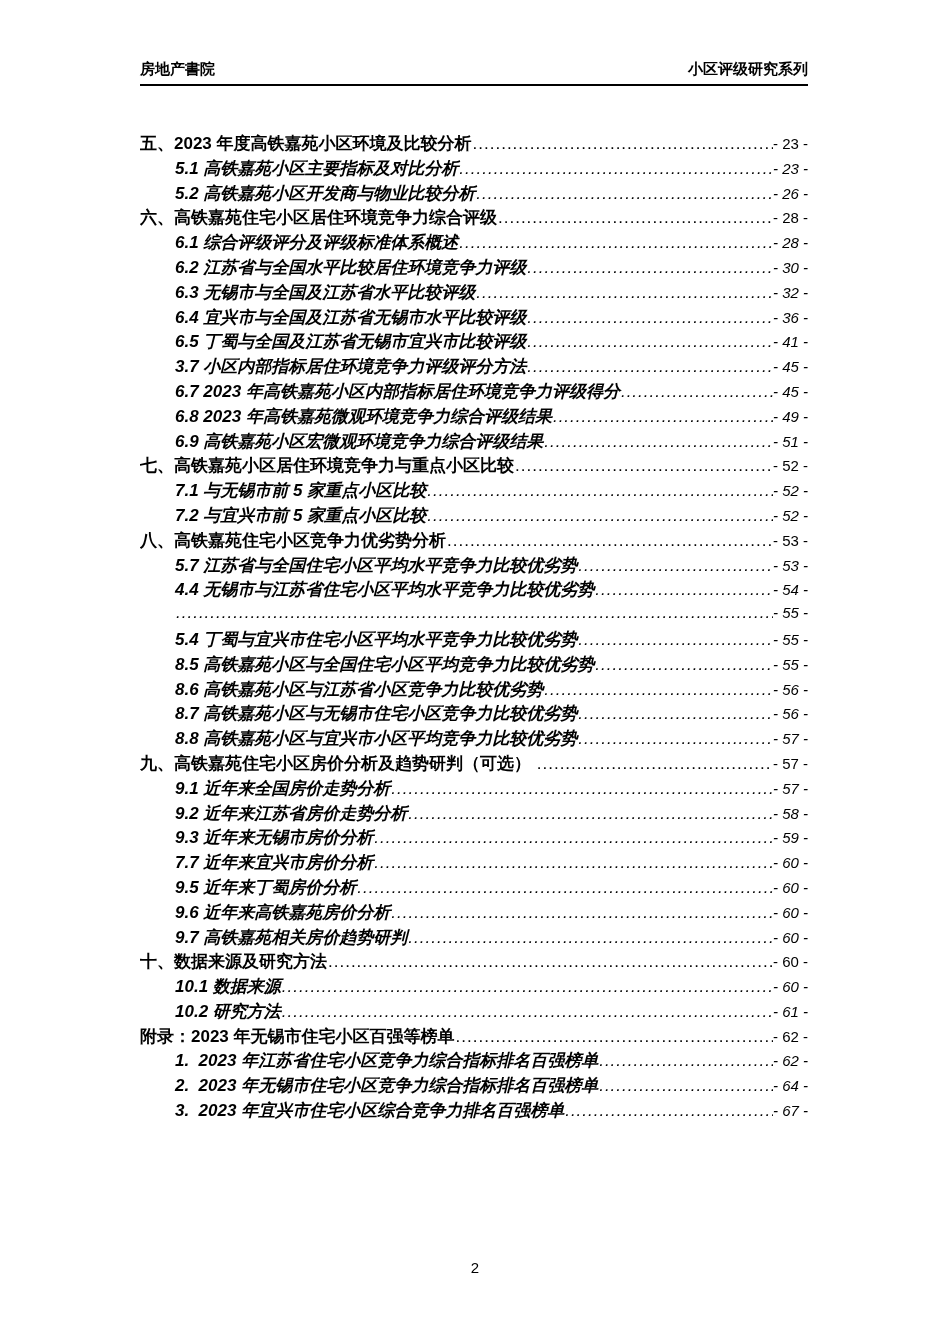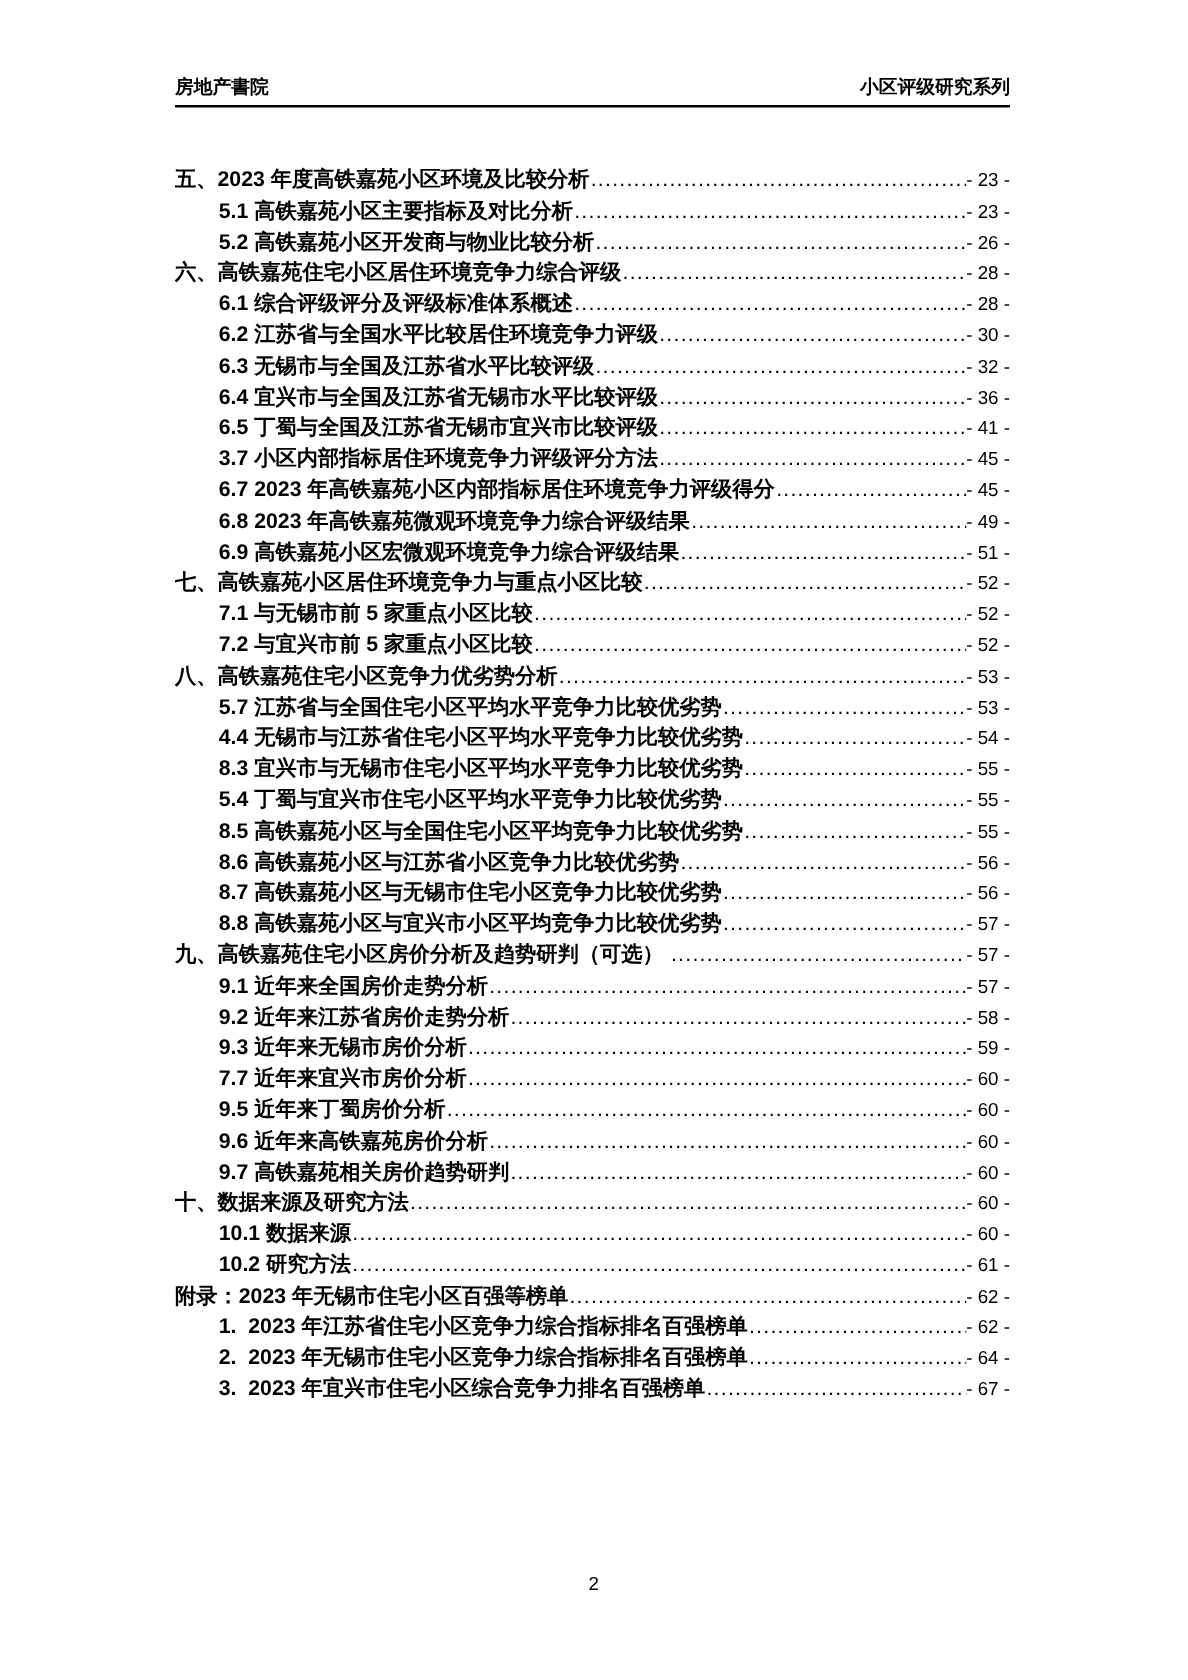--- a/index.html
+++ b/index.html
@@ -31,21 +31,21 @@
   .toc {
     position: absolute;
     left: 140px; right: 142px; top: 104px; margin-top: 28px;
   }
   .toc-row {
     display: flex;
     align-items: baseline;
     height: 24.8px;
     overflow: hidden;
   }
-  .toc-row.level-2 { padding-left: 35px; }
+  .toc-row.level-2 { padding-left: 35px; font-style: italic; }
   .toc-title {
     white-space: pre;
     font-size: 17px;
     font-weight: 700;
     flex: 0 0 auto;
   }
   .toc-dots {
     flex: 1 1 auto;
     overflow: hidden;
     white-space: nowrap;
@@ -191,21 +191,20 @@
       <span class="toc-page">- 53 -</span>
     </div>
 
     <div class="toc-row level-2">
       <span class="toc-title">4.4 无锡市与江苏省住宅小区平均水平竞争力比较优劣势</span>
       <span class="toc-dots"></span>
       <span class="toc-page">- 54 -</span>
     </div>
 
     <div class="toc-row level-2">
-      <span class="toc-title">8.3 宜兴市与无锡市住宅小区平均水平竞争力比较优劣势</span>
       <span class="toc-dots"></span>
       <span class="toc-page">- 55 -</span>
     </div>
 
     <div class="toc-row level-2">
       <span class="toc-title">5.4 丁蜀与宜兴市住宅小区平均水平竞争力比较优劣势</span>
       <span class="toc-dots"></span>
       <span class="toc-page">- 55 -</span>
     </div>
 

